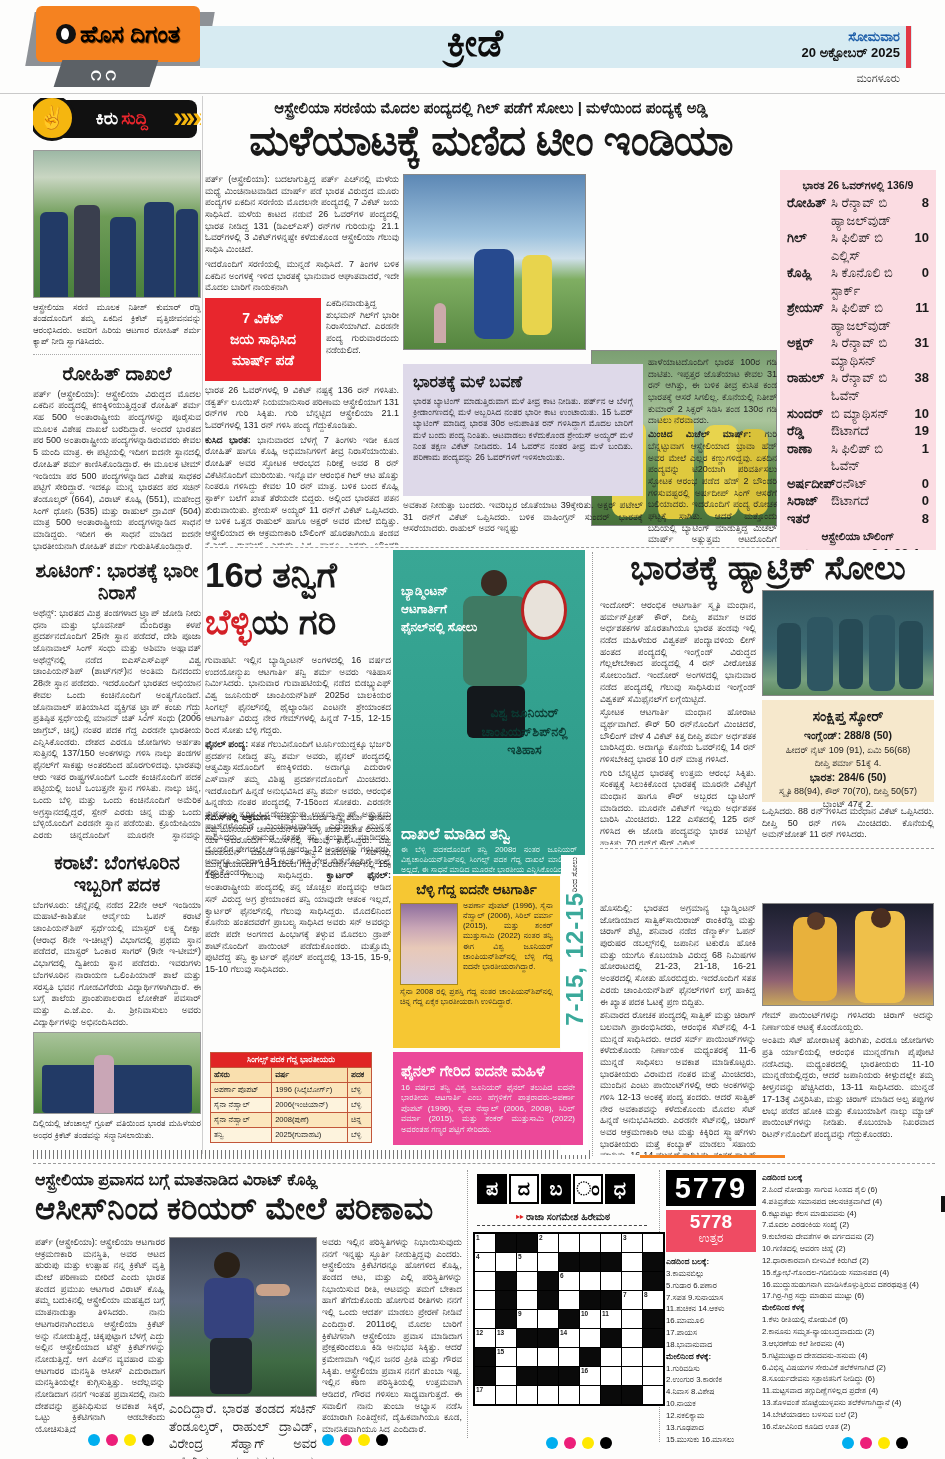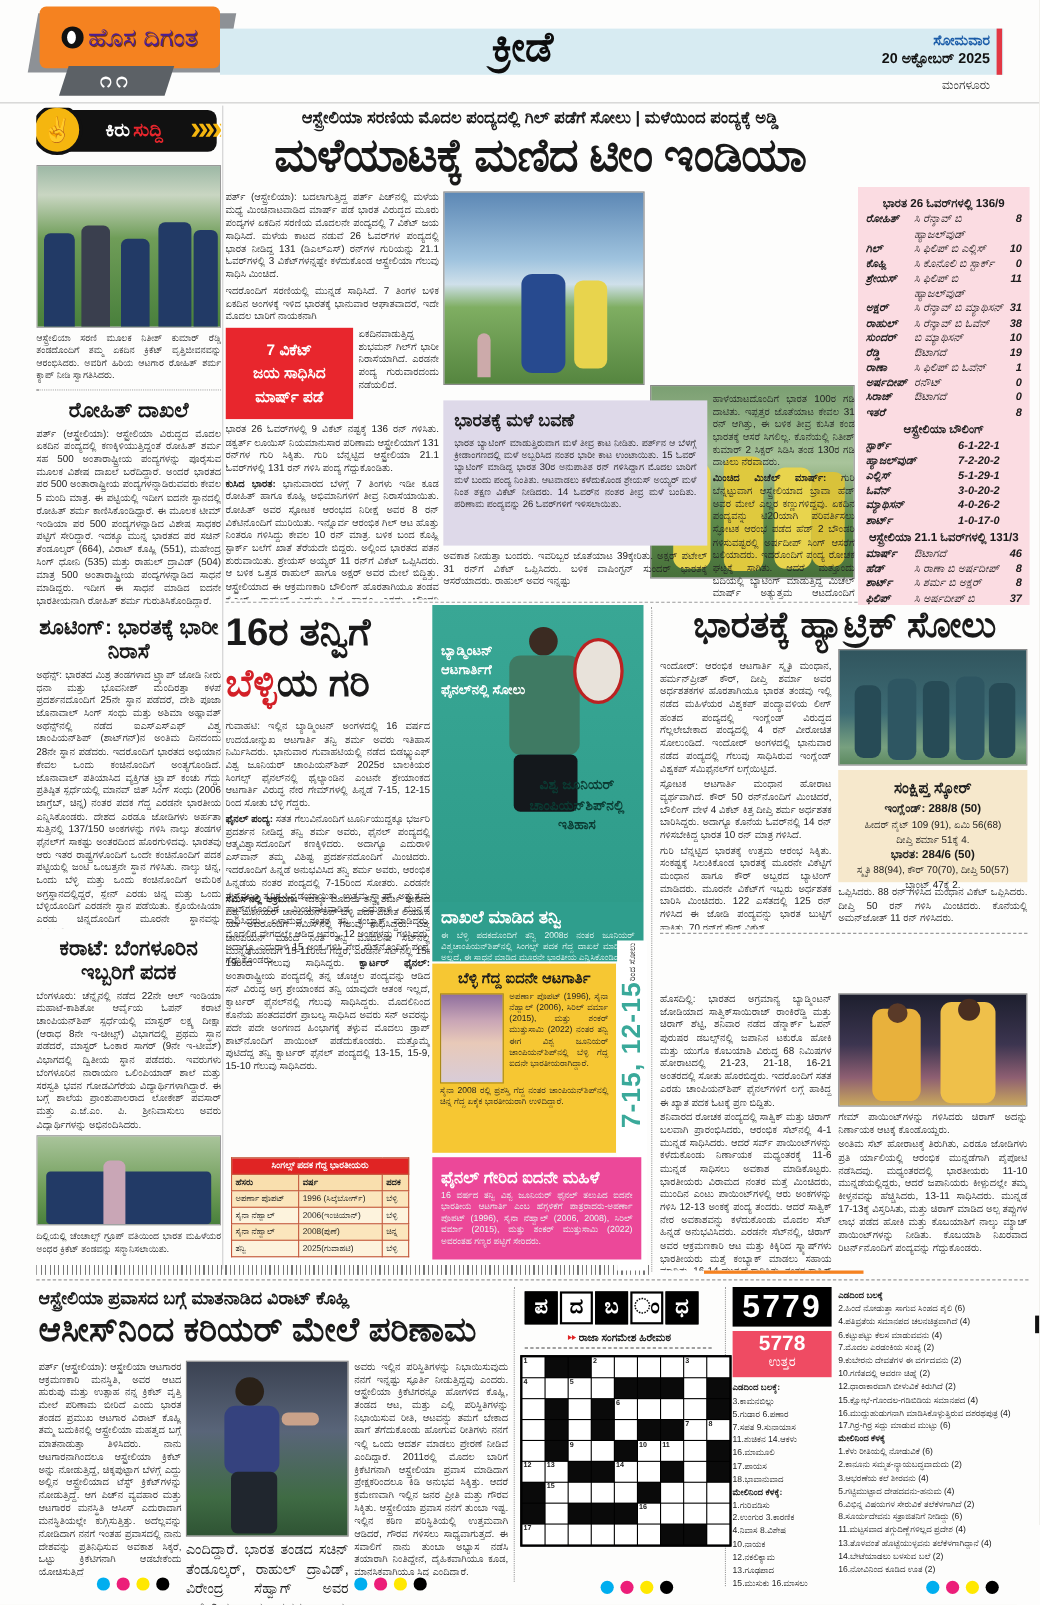--- a/index.html
+++ b/index.html
@@ -8,21 +8,21 @@
         font-family:"Liberation Sans",sans-serif;color:#1a1a1a;overflow:hidden;}
   .abs{position:absolute;}
   .b{font-size:9px;line-height:1.3;text-align:justify;color:#222;}
   .bold{font-weight:bold;}
   .hidden-of{overflow:hidden;}
 
   
   #mast-gray{left:30px;top:12px;width:180px;height:54px;background:#8d9196;transform:skewX(-10deg);}
   #mast-logo{left:36px;top:6px;width:164px;height:56px;background:#f58220;border-radius:6px;
              display:flex;align-items:center;justify-content:center;gap:4px;}
-  #mast-logo .ttl{color:#4c1d95;font-weight:normal;font-size:23px;text-shadow:1px 1px 0 #7a3c00;text-align:center;}
+  #mast-logo .ttl{color:#000000;font-weight:bold;font-size:23px;text-shadow:1px 1px 0 #7a3c00;text-align:center;}
   .logo-circle{width:20px;height:20px;border-radius:50%;background:#111;position:relative;flex:0 0 auto;}
   .logo-circle::after{content:"";position:absolute;left:5px;top:4px;width:8px;height:12px;border-radius:50%;background:#fff;}
   #mast-num{left:58px;top:60px;width:96px;height:27px;background:#5c6166;transform:skewX(-18deg);
             display:flex;align-items:center;justify-content:center;}
   #mast-num span{transform:skewX(18deg);color:#fff;font-size:19px;font-weight:bold;letter-spacing:4px;}
   #mast-band{left:200px;top:26px;width:712px;height:42px;background:#d7ebf2;}
   #mast-section{left:300px;top:22px;width:350px;text-align:center;font-size:38px;font-weight:bold;color:#0d0d0d;}
   #mast-day{left:700px;top:29px;width:200px;text-align:right;font-size:13px;font-weight:bold;color:#1b5ca8;}
   #mast-date{left:700px;top:45px;width:200px;text-align:right;font-size:13px;font-weight:bold;color:#111;}
   #mast-city{left:700px;top:72px;width:200px;text-align:right;font-size:11px;color:#333;}
@@ -75,21 +75,21 @@
   #rainbox{left:403px;top:364px;width:240px;height:132px;background:#ded9e9;padding:9px 10px;}
   #rainbox .t{font-size:16px;font-weight:bold;margin-bottom:5px;}
   #rainbox .b{font-size:8.6px;}
   #lead-underbox{left:403px;top:500px;width:240px;height:45px;}
   #lead-colC{left:648px;top:357px;width:129px;height:188px;}
   .subh{font-weight:bold;}
 
   
   #scorecard{left:780px;top:170px;width:156px;height:380px;background:#fbdce2;padding:6px 7px;overflow:hidden;}
   .sc-title{font-size:10.5px;font-weight:bold;text-align:center;margin:3px 0 2px;}
-  .sc-row{display:flex;font-size:10px;line-height:1.35;font-style:italic;}
+  .sc-row{display:flex;font-size:13px;line-height:1.35;}
   .sc-name{flex:0 0 44px;font-weight:bold;}
   .sc-out{flex:1;}
   .sc-runs{flex:0 0 16px;text-align:right;font-weight:bold;}
   .sc-bname{flex:1;}
   .sc-fig{flex:0 0 58px;text-align:left;font-weight:bold;}
 
   
   #tanvi-head{left:205px;top:551px;width:190px;font-size:35px;font-weight:bold;line-height:1.35;}
   #tanvi-head .red{color:#d32027;}
   #tanvi-col{left:205px;top:655px;width:186px;height:393px;}

